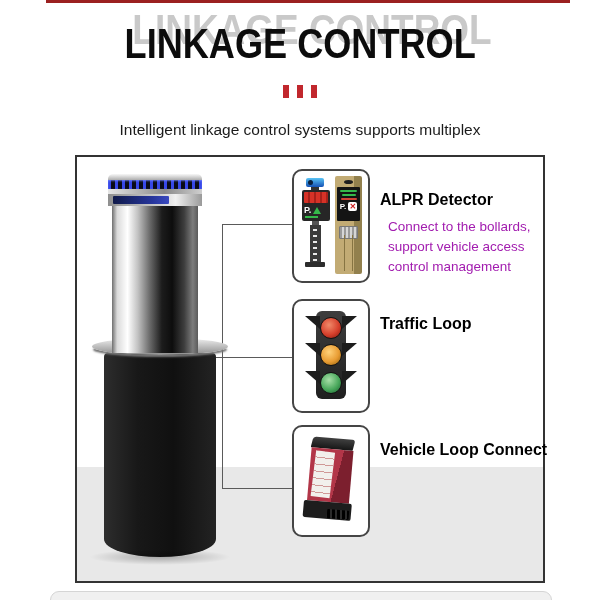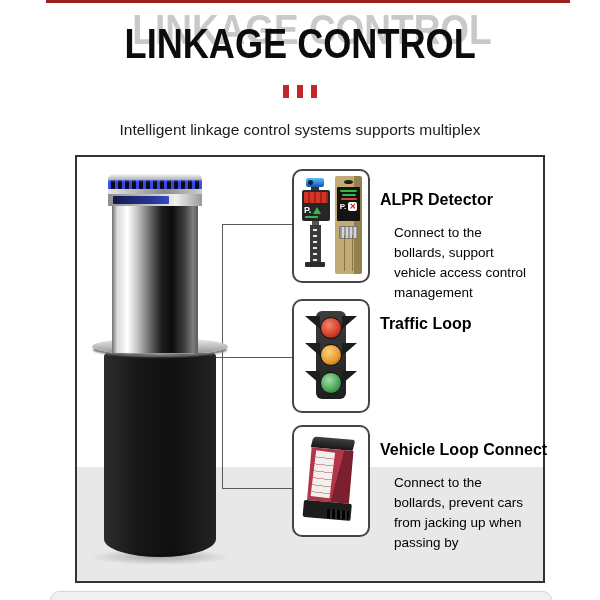--- a/index.html
+++ b/index.html
@@ -68,21 +68,21 @@
     position:absolute;left:215px;width:74px;background:#fff;border:2px solid #454545;
     border-radius:10px;z-index:3;
   }
   .card1{top:12px;height:110px;}
   .card2{top:142px;height:110px;}
   .card3{top:268px;height:108px;}
   
   .tblock{position:absolute;left:303px;width:166px;z-index:3;}
   .tb1{top:34px;} .tb2{top:158px;} .tb3{top:284px;}
   .tblock h3{margin:0 0 7px 0;font-size:16px;color:#000;white-space:nowrap;}
-  .tblock p{margin:14px;font-size:13.5px;line-height:20px;color:#000000;}
+  .tblock p{margin:8px;font-size:13.5px;line-height:20px;color:#a21caf;}
   
   .alpr-left{position:absolute;left:8px;top:7px;width:26px;}
   .cam{width:18px;height:9px;margin:0 auto;border-radius:2px;background:linear-gradient(180deg,#59c4f5,#1450b4);position:relative;}
   .cam:before{content:"";position:absolute;left:2px;top:2px;width:5px;height:5px;border-radius:50%;background:#092040;}
   .cam-mount{width:8px;height:3px;margin:0 auto;background:#333;}
   .alpr-head{width:24px;margin:0 auto;background:#262626;border-radius:2px;padding:2px;}
   .alpr-red{height:11px;background:repeating-linear-gradient(90deg,#d63227 0 4px,#a8211a 4px 6px);border-radius:1px;}
   .p-row{display:flex;align-items:center;gap:2px;margin-top:2px;height:10px;}
   .p-txt{color:#fff;font-size:9px;font-weight:bold;line-height:10px;}
   .up-arrow{width:0;height:0;border-left:4px solid transparent;border-right:4px solid transparent;border-bottom:7px solid #35b84a;}
@@ -248,17 +248,16 @@
 
   <div class="tblock tb1">
     <h3>ALPR Detector</h3>
     <p>Connect to the bollards, support vehicle access control management</p>
   </div>
   <div class="tblock tb2">
     <h3>Traffic Loop</h3>
   </div>
   <div class="tblock tb3">
     <h3>Vehicle Loop Connect</h3>
-    <p>Connect to the bollards, prevent cars from jacking up when passing by</p>
   </div>
 </div>
 
 <div class="next-pill"></div>
 
 </body></html>

